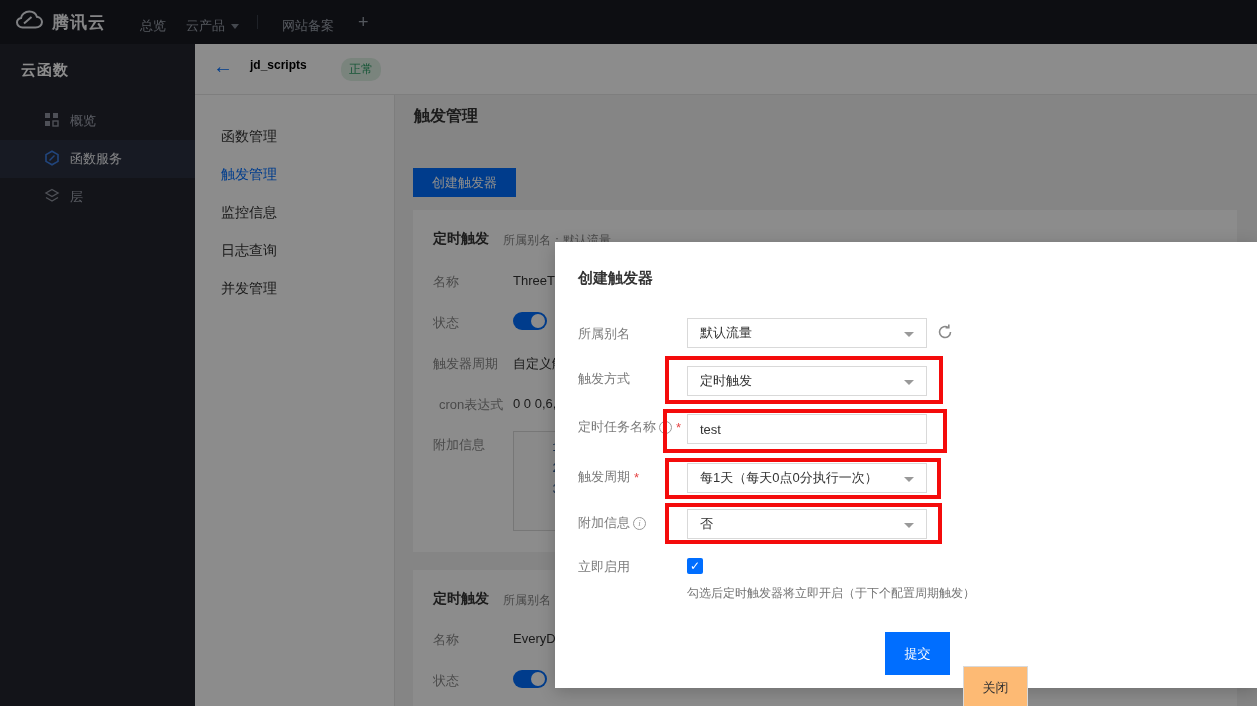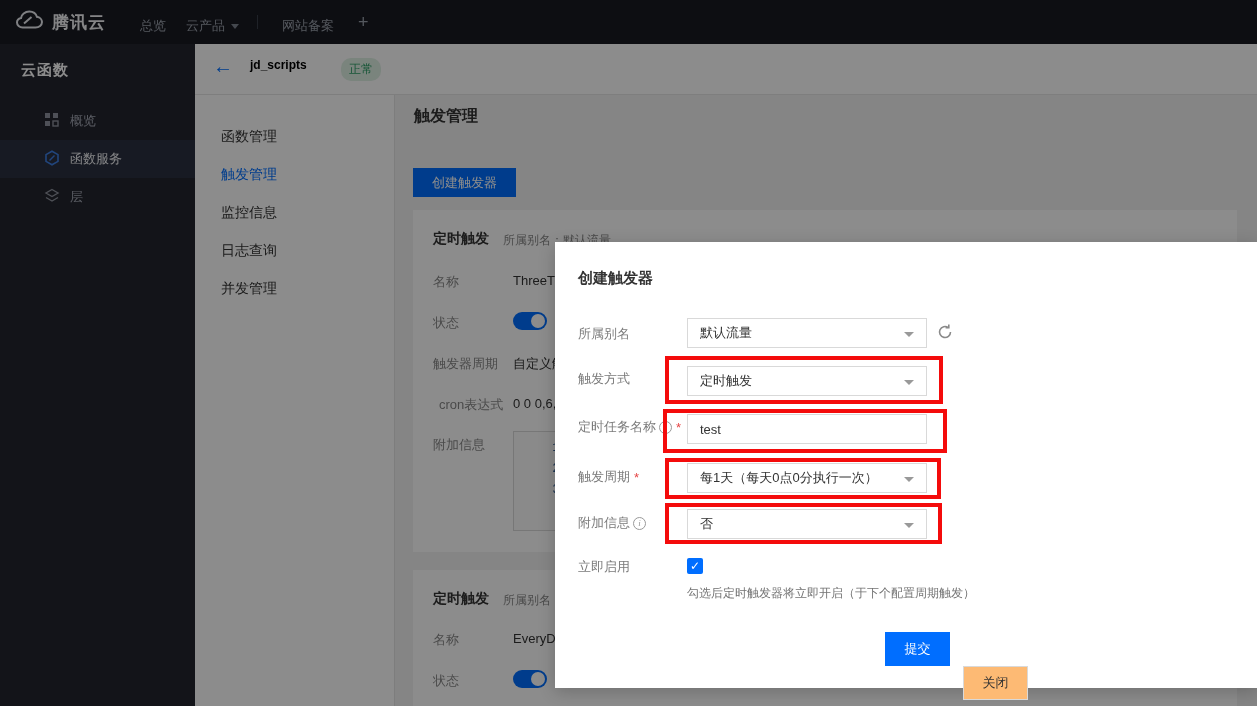--- a/index.html
+++ b/index.html
@@ -58,21 +58,21 @@
   .modal-title { position:absolute; left:23px; top:27px; font-size:15px; font-weight:bold; color:#333333; }
   .m-label { position:absolute; left:23px; font-size:13px; color:#7b7b7b; display:flex; align-items:center; }
   .m-select, .m-input { position:absolute; left:132px; width:240px; height:30px; border:1px solid #d9d9d9; background:#ffffff; font-size:13px; color:#333333; display:flex; align-items:center; padding-left:12px; cursor:pointer; }
   .m-input { cursor:text; }
   .sel-caret { position:absolute; right:12px; top:13px; width:0; height:0; border-left:5px solid transparent; border-right:5px solid transparent; border-top:5px solid #999999; }
   .info-icon { display:inline-flex; align-items:center; justify-content:center; width:13px; height:13px; border:1px solid #999999; border-radius:50%; font-size:9px; color:#999999; margin-left:3px; font-family:"Liberation Serif","DejaVu Serif",serif; font-style:italic; }
   .req-star { color:#e54545; margin-left:4px; font-size:13px; }
   .refresh-btn { position:absolute; left:381px; width:18px; height:18px; cursor:pointer; }
   .checkbox { position:absolute; left:132px; top:316px; width:16px; height:16px; background:#006eff; border-radius:2px; color:#ffffff; font-size:12px; display:flex; align-items:center; justify-content:center; cursor:pointer; }
   .m-helper { position:absolute; left:132px; top:343px; font-size:12px; color:#737373; }
-  .m-btn { position:absolute; height:34px; width:65px; font-size:13px; display:flex; align-items:center; justify-content:center; cursor:pointer; border:none; }
+  .m-btn { position:absolute; height:43px; width:65px; font-size:13px; display:flex; align-items:center; justify-content:center; cursor:pointer; border:none; }
   .m-btn.primary { left:330px; top:390px; background:#006eff; color:#ffffff; }
   .m-btn.plain { left:408px; top:390px; background:#fdba74; color:#333333; border:1px solid #d9d9d9;margin-top:34px; }
 
   
   .red-box { position:absolute; border:4px solid #f40b0b; z-index:20; pointer-events:none; }
   .rb1 { left:665px; top:356px; width:278px; height:48px; }
   .rb2 { left:663px; top:409px; width:284px; height:44px; }
   .rb3 { left:665px; top:458px; width:276px; height:41px; }
   .rb4 { left:665px; top:503px; width:277px; height:41px; }
 </style>

